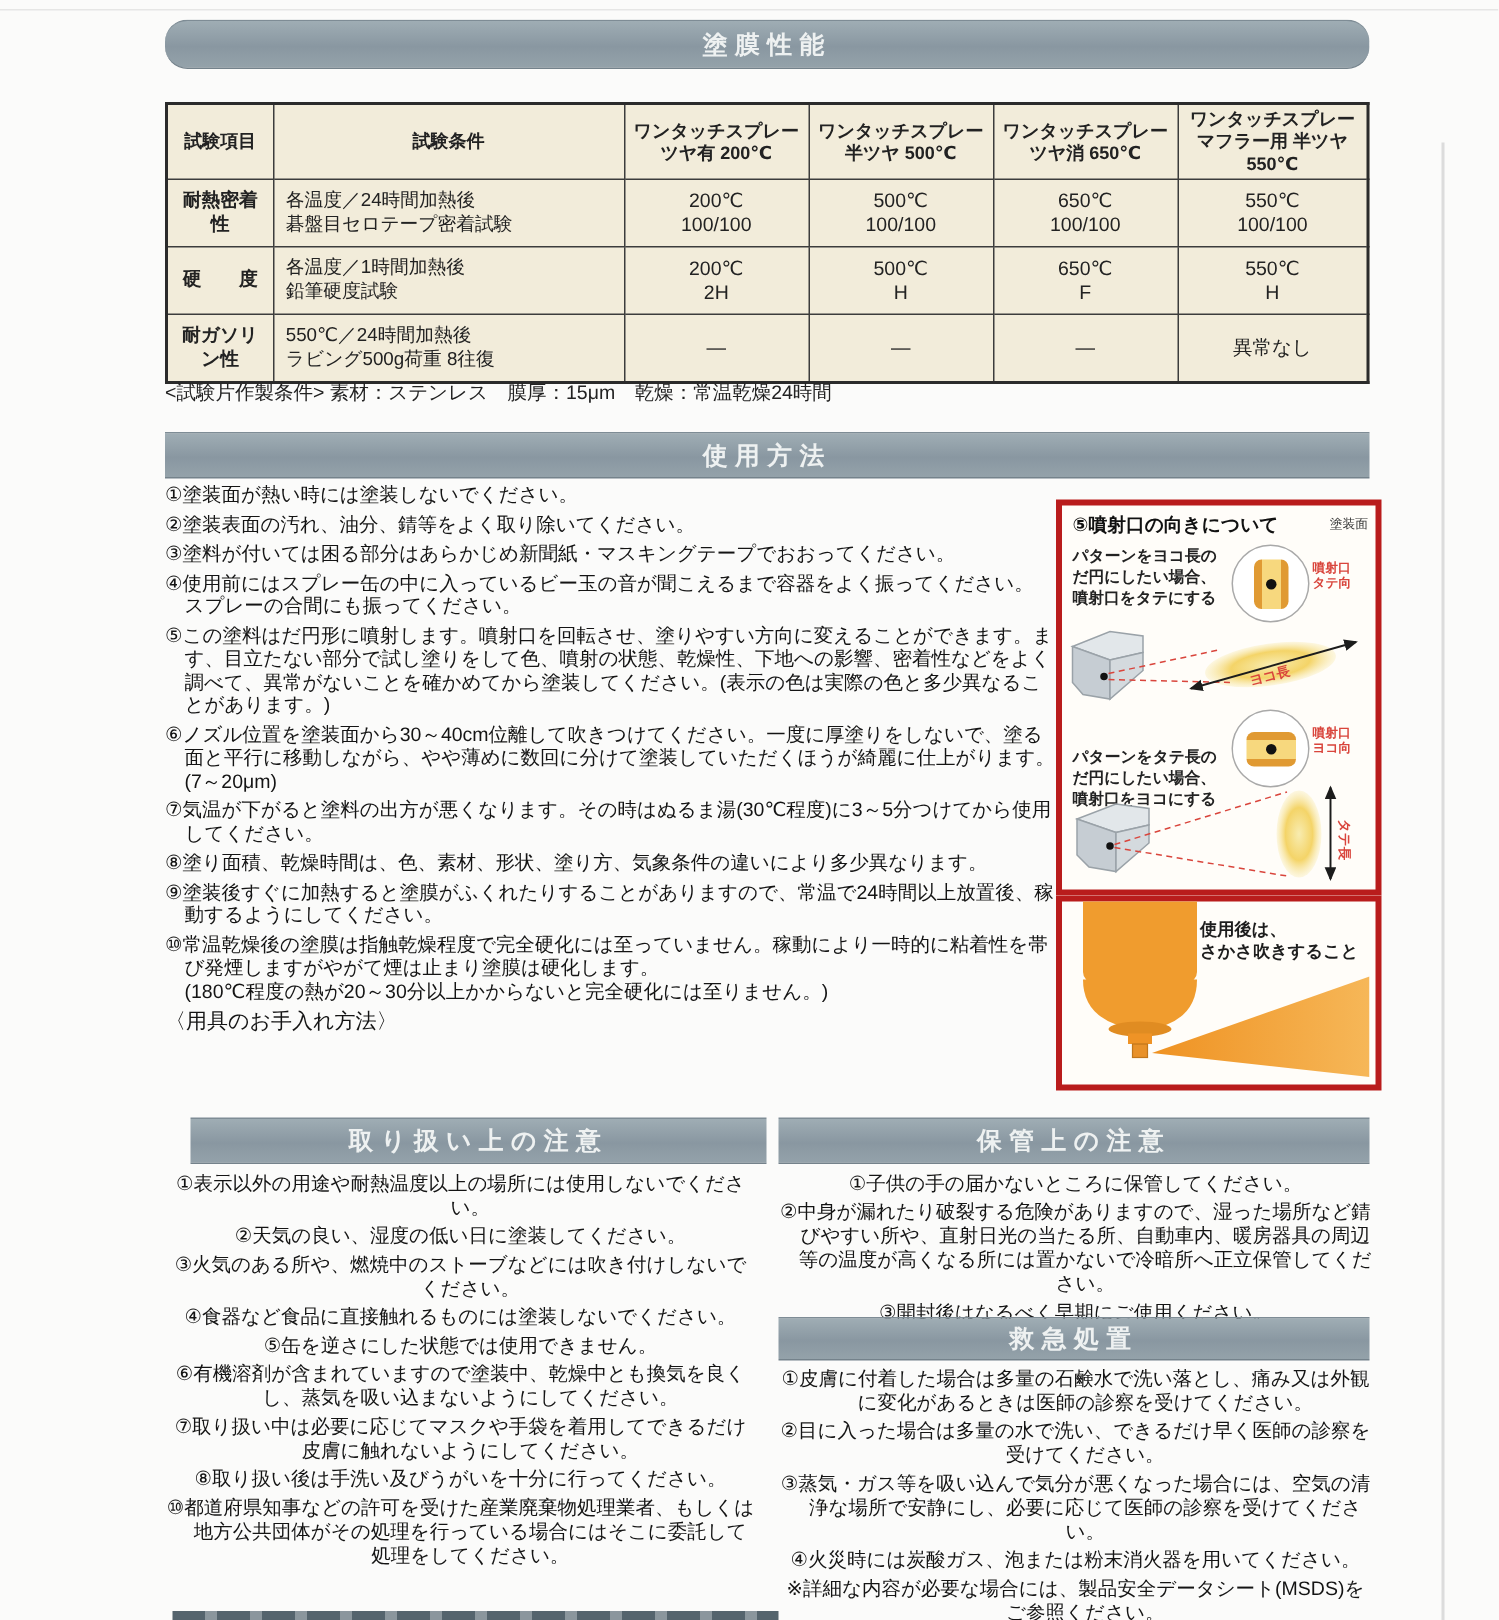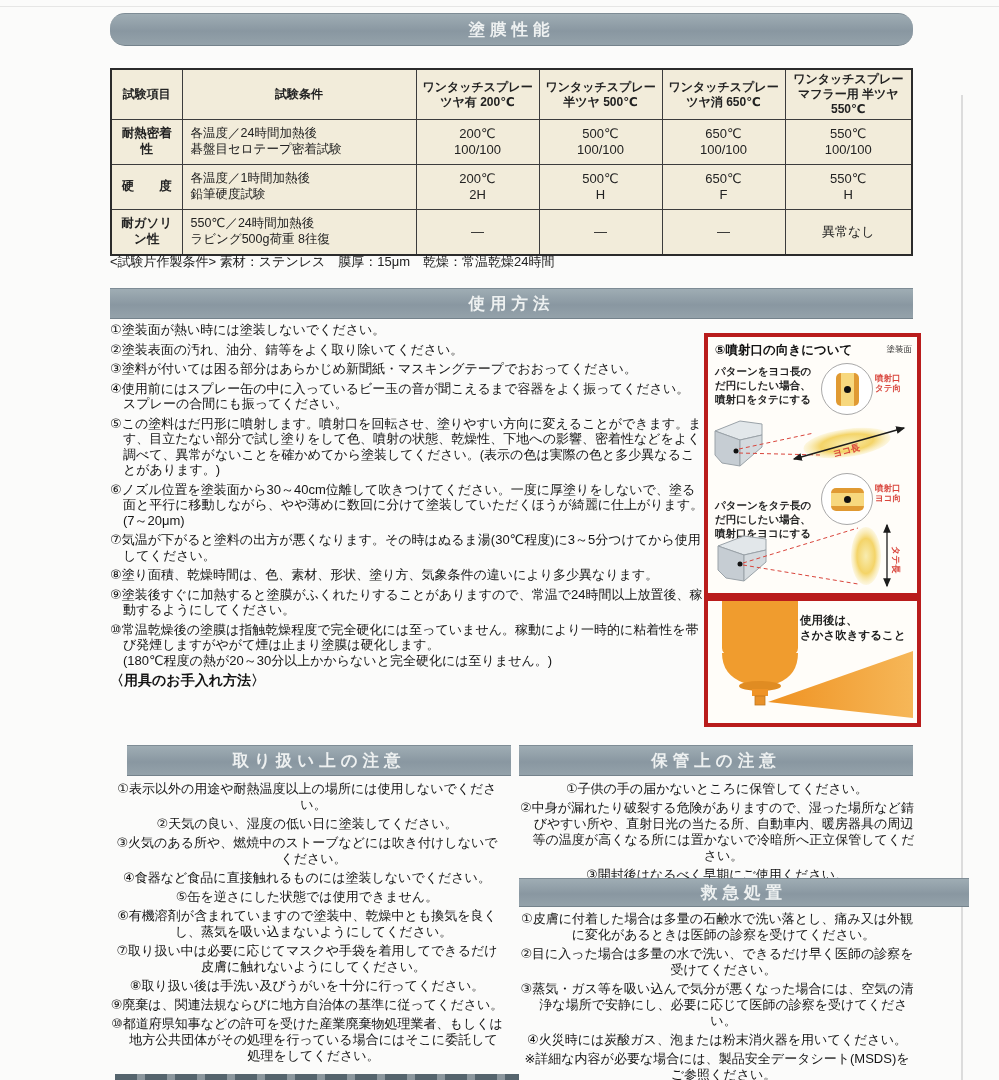--- a/index.html
+++ b/index.html
@@ -35,21 +35,21 @@
 
   
   .list .item{
     font-size:13px;line-height:15.5px;margin-bottom:4px;
     text-indent:-1em;padding-left:1em;white-space:pre-line;color:#141414;
   }
   .list2 .item{
     font-size:13px;line-height:16px;margin-bottom:3px;
     text-indent:-1em;padding-left:1em;white-space:pre-line;color:#141414;text-align:center;
   }
-  .care-title{font-size:14px;font-weight:bold;margin-bottom:5px;color:#141414;}
+  .care-title{font-size:14px;font-weight:normal;margin-bottom:5px;color:#141414;}
   .care-body{font-size:13px;line-height:17px;white-space:pre-line;color:#141414;}
 
   
   .infobox{position:absolute;border:4px solid #b91c1c;background:#fffdf9;}
   .nb-title{position:absolute;left:7px;top:5px;font-size:12.5px;font-weight:bold;color:#111;}
   .nb-corner{position:absolute;right:5px;top:7px;font-size:8.5px;color:#333;}
   .nb-desc{position:absolute;left:7px;font-size:10.5px;font-weight:bold;line-height:14px;color:#222;white-space:pre-line;}
   .inset{
     position:absolute;width:50px;height:50px;border:1.5px solid #a9a9a9;border-radius:50%;
     background:#fff;display:flex;align-items:center;justify-content:center;
@@ -266,31 +266,30 @@
 
 <div class="abs list2" style="left:110px;top:781px;width:394px;">
   <div class="item">①表示以外の用途や耐熱温度以上の場所には使用しないでください。</div>
   <div class="item">②天気の良い、湿度の低い日に塗装してください。</div>
   <div class="item">③火気のある所や、燃焼中のストーブなどには吹き付けしないでください。</div>
   <div class="item">④食器など食品に直接触れるものには塗装しないでください。</div>
   <div class="item">⑤缶を逆さにした状態では使用できません。</div>
   <div class="item">⑥有機溶剤が含まれていますので塗装中、乾燥中とも換気を良くし、蒸気を吸い込まないようにしてください。</div>
   <div class="item">⑦取り扱い中は必要に応じてマスクや手袋を着用してできるだけ皮膚に触れないようにしてください。</div>
   <div class="item">⑧取り扱い後は手洗い及びうがいを十分に行ってください。</div>
-  <div class="item">⑨廃棄は、関連法規ならびに地方自治体の基準に従ってください。</div>
   <div class="item">⑩都道府県知事などの許可を受けた産業廃棄物処理業者、もしくは地方公共団体がその処理を行っている場合にはそこに委託して処理をしてください。</div>
 </div>
 
 <div class="abs list2" style="left:519px;top:781px;width:396px;">
   <div class="item">①子供の手の届かないところに保管してください。</div>
   <div class="item">②中身が漏れたり破裂する危険がありますので、湿った場所など錆びやすい所や、直射日光の当たる所、自動車内、暖房器具の周辺等の温度が高くなる所には置かないで冷暗所へ正立保管してください。</div>
   <div class="item">③開封後はなるべく早期にご使用ください。</div>
 </div>
 
-<div class="hbar" style="left:519px;top:878px;width:450px;height:27px;">
+<div class="hbar" style="left:519px;top:878px;width:394px;height:27px;">
     <span>救急処置</span>
   </div>
 
 <div class="abs list2" style="left:519px;top:911px;width:396px;">
   <div class="item">①皮膚に付着した場合は多量の石鹸水で洗い落とし、痛み又は外観に変化があるときは医師の診察を受けてください。</div>
   <div class="item">②目に入った場合は多量の水で洗い、できるだけ早く医師の診察を受けてください。</div>
   <div class="item">③蒸気・ガス等を吸い込んで気分が悪くなった場合には、空気の清浄な場所で安静にし、必要に応じて医師の診察を受けてください。</div>
   <div class="item">④火災時には炭酸ガス、泡または粉末消火器を用いてください。</div>
   <div class="item">※詳細な内容が必要な場合には、製品安全データシート(MSDS)をご参照ください。</div>
 </div>

